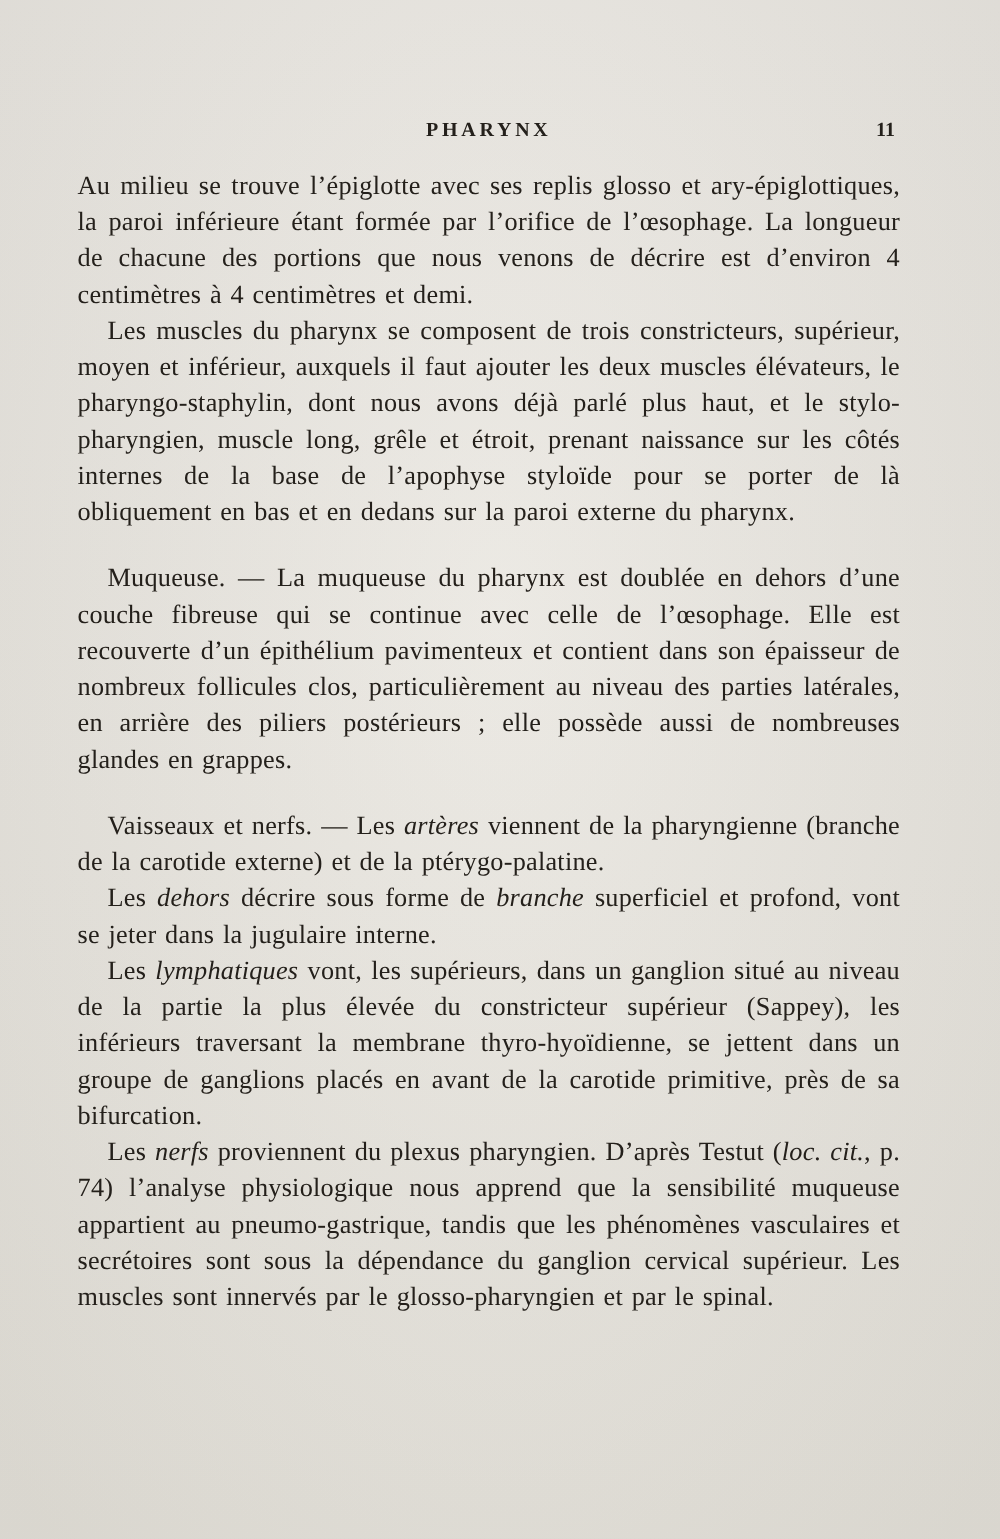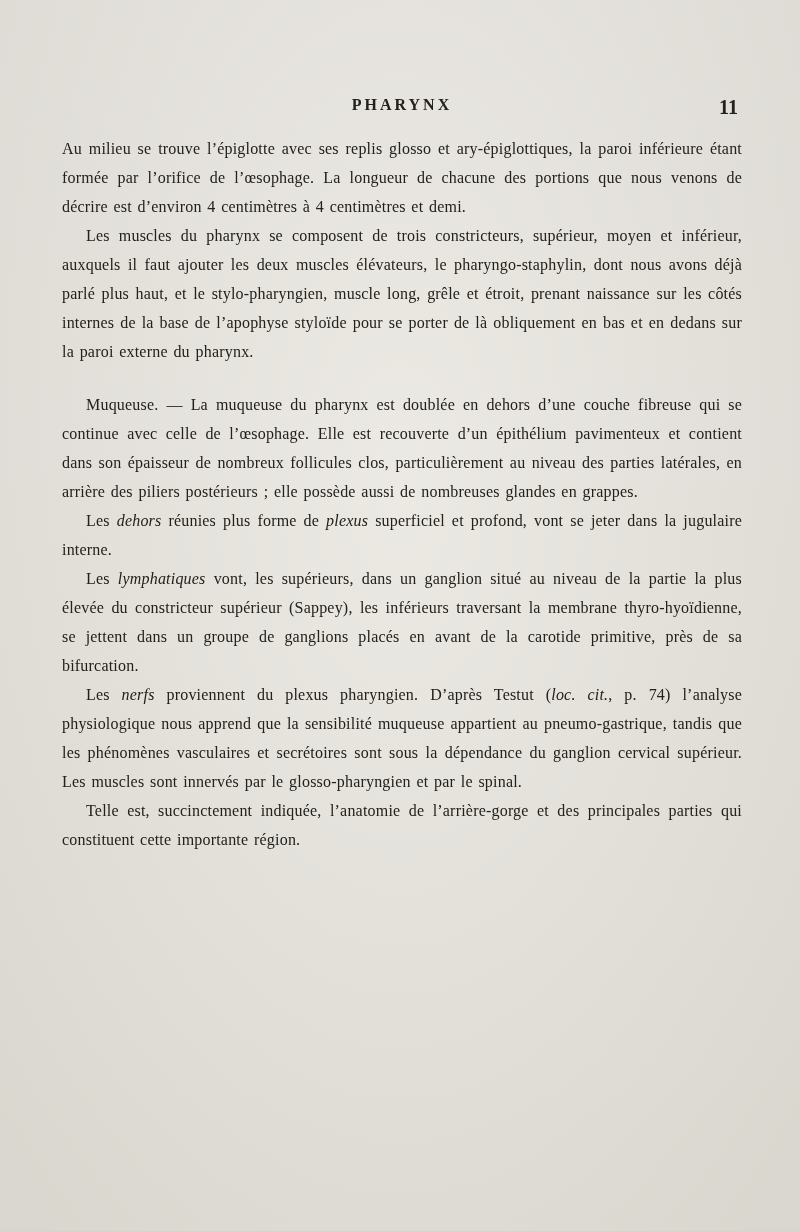--- a/index.html
+++ b/index.html
@@ -12,21 +12,21 @@
     height: 1231px;
     overflow: hidden;
     background: #d8d5cf;
     font-family: "Liberation Serif", "DejaVu Serif", serif;
   }
   .page {
     position: relative;
     width: 800px;
     height: 1231px;
     box-sizing: border-box;
-    padding: 96px 58px 0 62px;
+    padding: 96px 80px 0 62px;
     background:
       radial-gradient(ellipse at 50% 40%, rgba(255,255,255,0.18), rgba(0,0,0,0.05) 95%),
       linear-gradient(180deg, #e9e6e0 0%, #e7e4dd 55%, #e5e2da 100%);
     color: var(--ink, #24201b);
   }
   .page-header {
     position: relative;
     height: 26px;
     margin-bottom: 12px;
   }
@@ -37,25 +37,25 @@
     text-align: center;
     font-size: 16px;
     letter-spacing: 3px;
     font-weight: 600;
     color: var(--ink, #24201b);
   }
   .page-number {
     position: absolute;
     right: 4px;
     top: 0;
-    font-size: 20px;
+    font-size: 16px;
     font-weight: 600;
   }
   .text-block {
-    font-size: 16px;
+    font-size: 21px;
     line-height: 29px;
     text-align: justify;
     letter-spacing: 0.2px;
     word-spacing: 1.5px;
   }
   .para {
     margin: 0;
   }
   .para.indent {
     text-indent: 24px;
@@ -73,18 +73,18 @@
 <div class="page">
   <header class="page-header">
     <span class="running-title">PHARYNX</span>
     <span class="page-number">11</span>
   </header>
 
   <main class="text-block">
       <p class="para"><span class="run-normal">Au milieu se trouve l’épiglotte avec ses replis glosso et ary-épiglottiques, la paroi inférieure étant formée par l’orifice de l’œsophage. La longueur de chacune des portions que nous venons de décrire est d’environ 4 centimètres à 4 centimètres et demi.</span></p>
       <p class="para indent"><span class="run-normal">Les muscles du pharynx se composent de trois constricteurs, supérieur, moyen et inférieur, auxquels il faut ajouter les deux muscles élévateurs, le pharyngo-staphylin, dont nous avons déjà parlé plus haut, et le stylo-pharyngien, muscle long, grêle et étroit, prenant naissance sur les côtés internes de la base de l’apophyse styloïde pour se porter de là obliquement en bas et en dedans sur la paroi externe du pharynx.</span></p>
       <p class="para indent section-gap"><span class="run-bold">Muqueuse.</span><span class="run-normal"> — La muqueuse du pharynx est doublée en dehors d’une couche fibreuse qui se continue avec celle de l’œsophage. Elle est recouverte d’un épithélium pavimenteux et contient dans son épaisseur de nombreux follicules clos, particulièrement au niveau des parties latérales, en arrière des piliers postérieurs ; elle possède aussi de nombreuses glandes en grappes.</span></p>
-      <p class="para indent"><span class="run-normal">Les </span><span class="run-italic">dehors</span><span class="run-normal"> réunies plus forme de </span><span class="run-italic">plexus</span><span class="run-normal"> superficiel et profond, vont se jeter dans la jugulaire interne.</span></p>
+      <p class="para indent section-gap"><span class="run-bold">Vaisseaux et nerfs.</span><span class="run-normal"> — Les </span><span class="run-italic">artères</span><span class="run-normal"> viennent de la pharyngienne (branche de la carotide externe) et de la ptérygo-palatine.</span></p>
+      <p class="para indent"><span class="run-normal">Les </span><span class="run-italic">dehors</span><span class="run-normal"> décrire sous forme de </span><span class="run-italic">branche</span><span class="run-normal"> superficiel et profond, vont se jeter dans la jugulaire interne.</span></p>
       <p class="para indent"><span class="run-normal">Les </span><span class="run-italic">lymphatiques</span><span class="run-normal"> vont, les supérieurs, dans un ganglion situé au niveau de la partie la plus élevée du constricteur supérieur (Sappey), les inférieurs traversant la membrane thyro-hyoïdienne, se jettent dans un groupe de ganglions placés en avant de la carotide primitive, près de sa bifurcation.</span></p>
       <p class="para indent"><span class="run-normal">Les </span><span class="run-italic">nerfs</span><span class="run-normal"> proviennent du plexus pharyngien. D’après Testut (</span><span class="run-italic">loc. cit.</span><span class="run-normal">, p. 74) l’analyse physiologique nous apprend que la sensibilité muqueuse appartient au pneumo-gastrique, tandis que les phénomènes vasculaires et secrétoires sont sous la dépendance du ganglion cervical supérieur. Les muscles sont innervés par le glosso-pharyngien et par le spinal.</span></p>
-      <p class="para indent"><span class="run-normal">Telle est, succinctement indiquée, l’anatomie de l’arrière-gorge et des principales parties qui constituent cette importante région.</span></p>
     </main>
 </div>
 
 </body></html>

